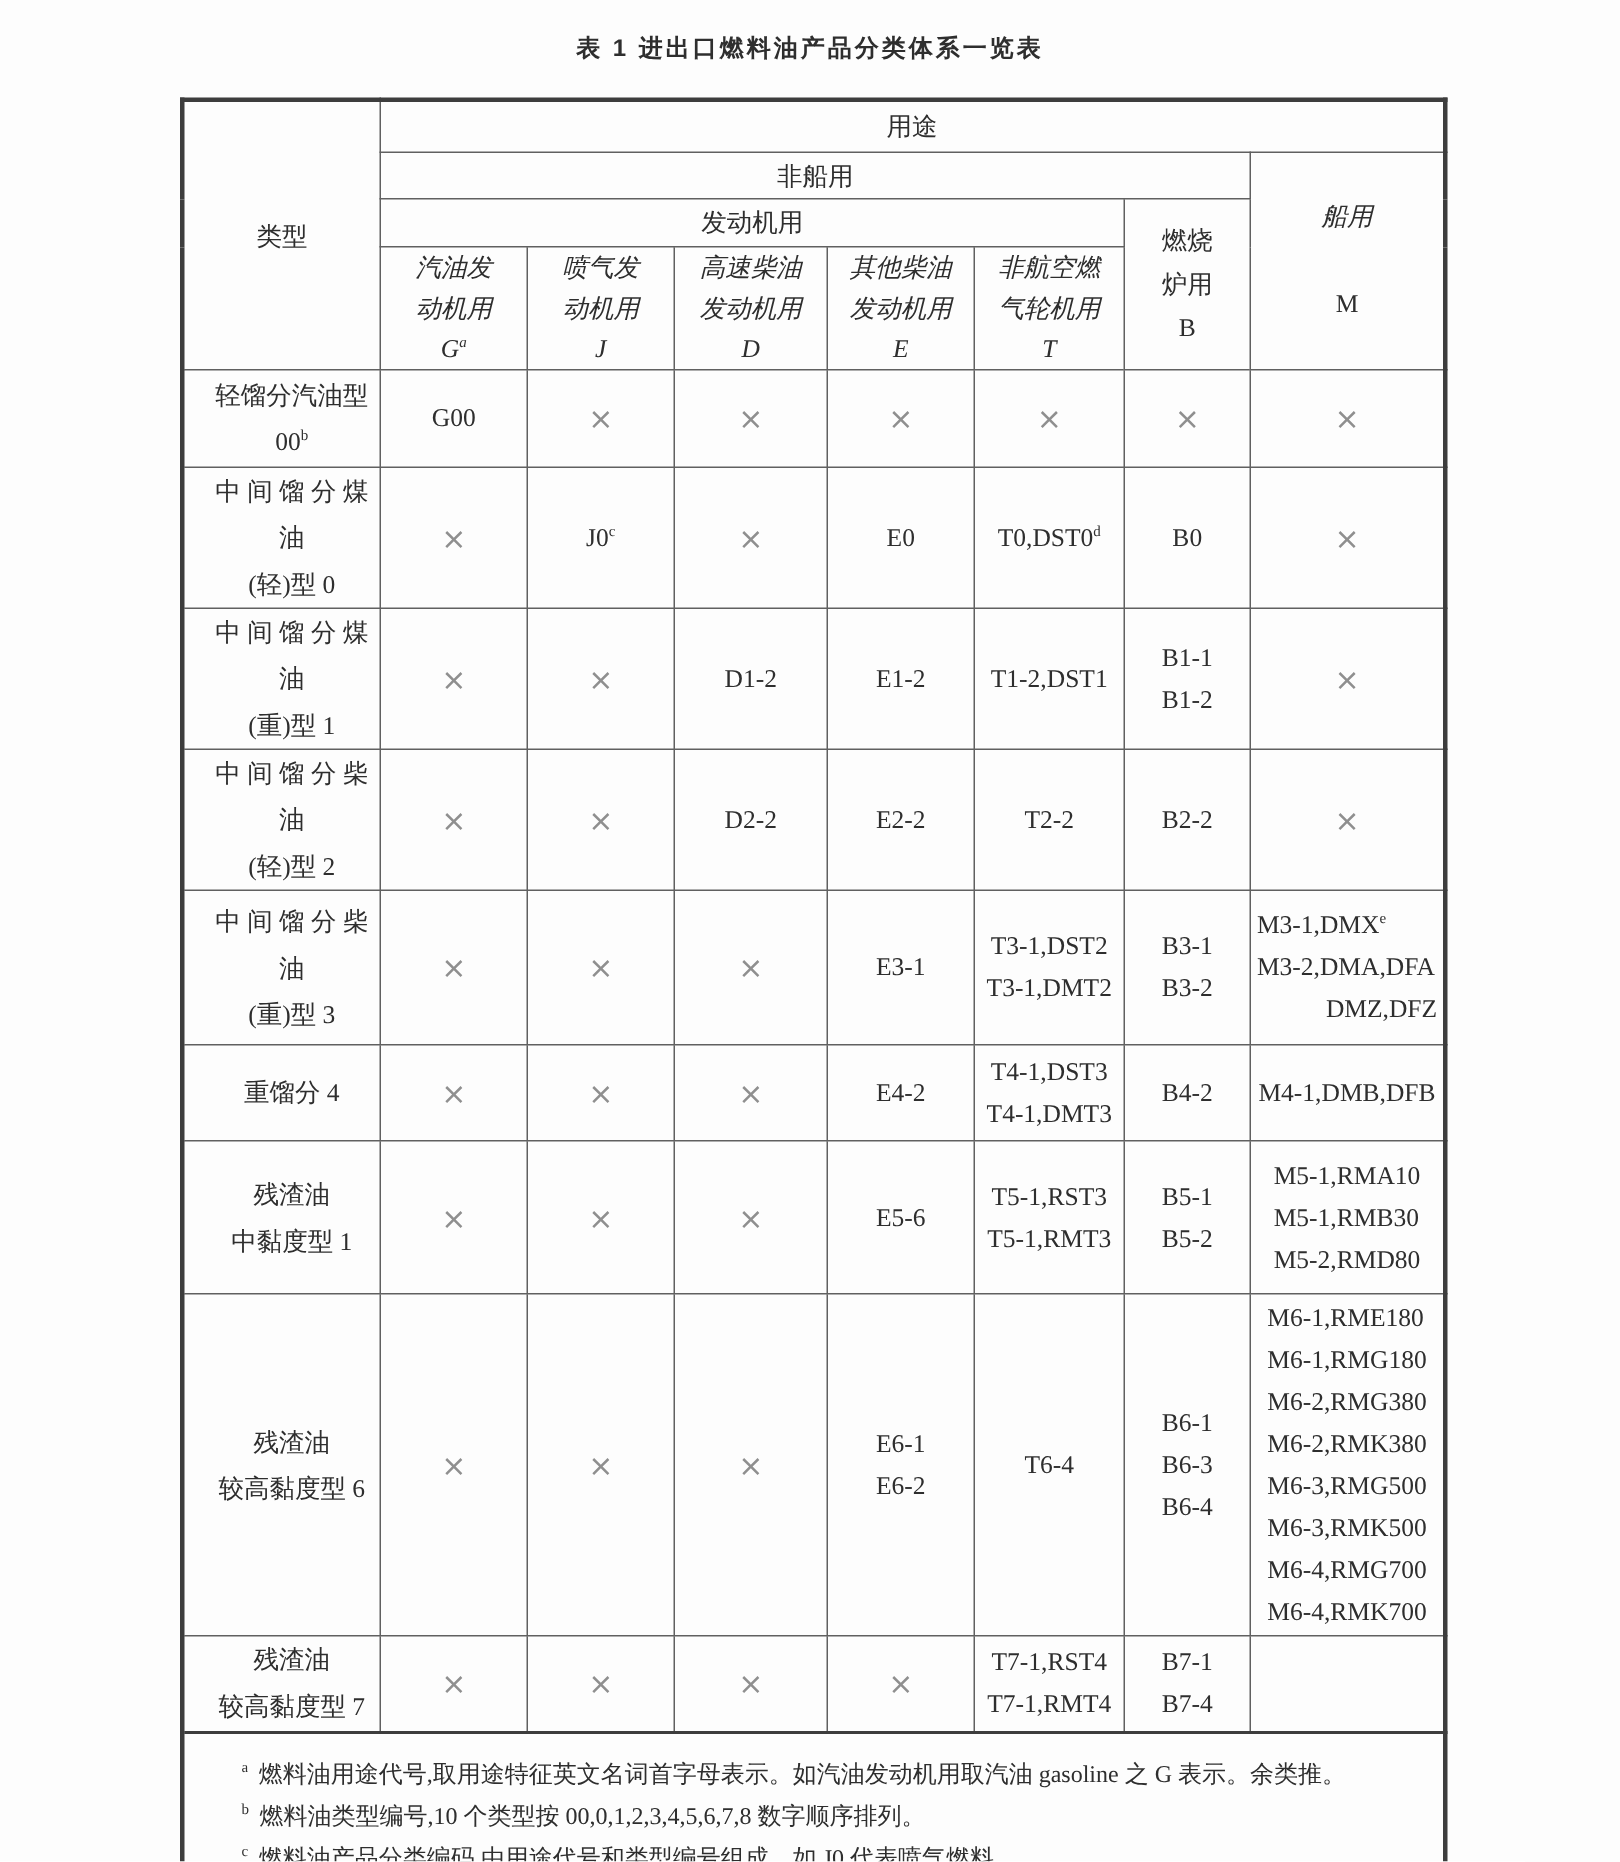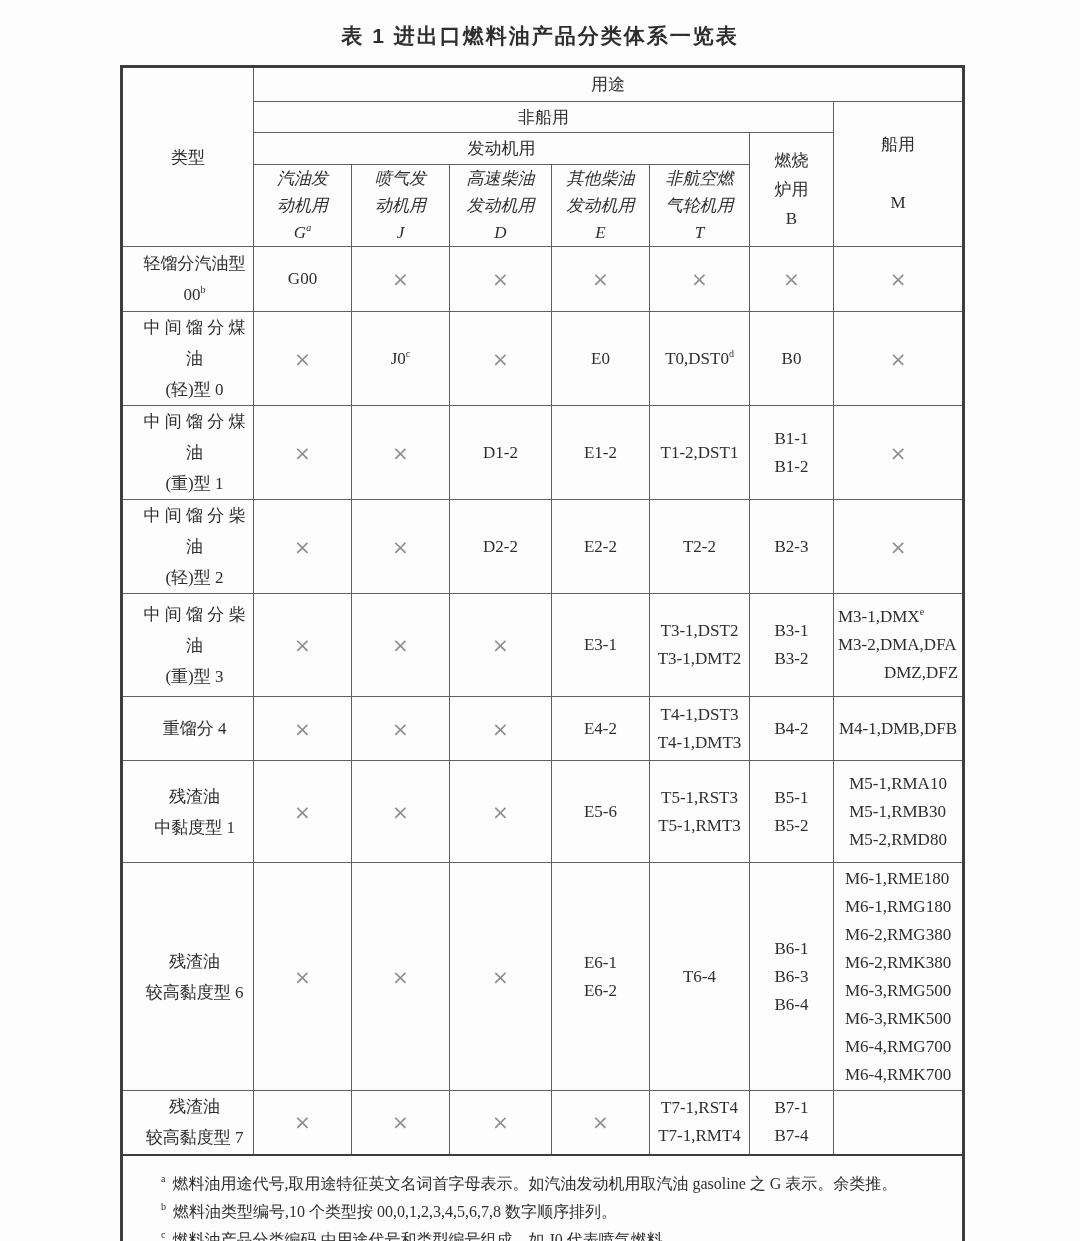--- a/index.html
+++ b/index.html
@@ -11,21 +11,21 @@
   }
   html,body{margin:0;padding:0;background:#ffffff;}
   .page{
     position:relative;width:1080px;height:1241px;background:var(--page-bg);
     font-family:"Liberation Serif","DejaVu Serif",serif;color:var(--text);
     overflow:hidden;
   }
   .doc-title{
     position:absolute;top:22px;left:0;width:100%;text-align:center;
     font-family:"Liberation Sans","DejaVu Sans",sans-serif;
-    font-weight:bold;font-size:21px;letter-spacing:2px;
+    font-weight:bold;font-size:16px;letter-spacing:2px;
   }
   table.main{
     position:absolute;left:120px;top:65px;width:842px;
     border-collapse:collapse;table-layout:fixed;
     border:3px solid var(--border-outer);
     font-size:17px;
   }
   th,td{
     border:1px solid var(--border-inner);
     font-weight:normal;text-align:center;vertical-align:middle;
@@ -39,21 +39,21 @@
   tbody tr:nth-child(2){height:67px;}
   tbody tr:nth-child(3){height:66px;}
   tbody tr:nth-child(4){height:67px;}
   tbody tr:nth-child(5){height:103px;}
   tbody tr:nth-child(6){height:64px;}
   tbody tr:nth-child(7){height:102px;}
   tbody tr:nth-child(8){height:228px;}
   tbody tr:nth-child(9){height:64px;}
   .sub-head div{line-height:27px;font-style:italic;}
   .furnace-cell div{line-height:29px;}
-  .marine-cell .m-label{line-height:28px;}
+  .marine-cell .m-label{line-height:28px;font-style:italic;}
   .marine-cell .code{line-height:28px;margin-top:30px;}
   .row-label{text-align:center;padding-left:13px;}
   .row-label div{line-height:31px;}
   td div{line-height:28px;}
   td .cross{
     color:var(--cross);font-size:20px;
     font-family:"DejaVu Sans","Liberation Sans",sans-serif;line-height:28px;
   }
   .stack{display:inline-block;text-align:left;vertical-align:middle;font-family:Liberation Serif, serif;}
   .stack .indent{padding-left:46px;}
@@ -229,21 +229,21 @@
           <td>
             <div>D2-2</div>
           </td>
           <td>
             <div>E2-2</div>
           </td>
           <td>
             <div>T2-2</div>
           </td>
           <td>
-            <div>B2-3</div>
+            <div>B2-2</div>
           </td>
           <td>
             <div class="cross">×</div>
           </td>
         </tr>
         <tr>
           <th class="row-label">
             <div>中 间 馏 分 柴 油</div>
             <div>(重)型 3</div>
           </th>

